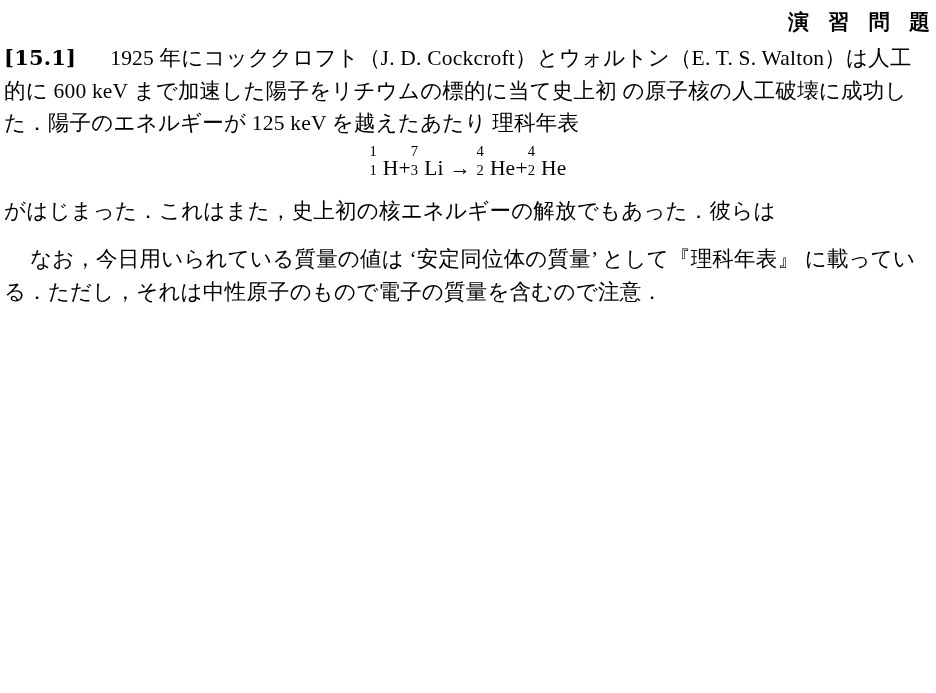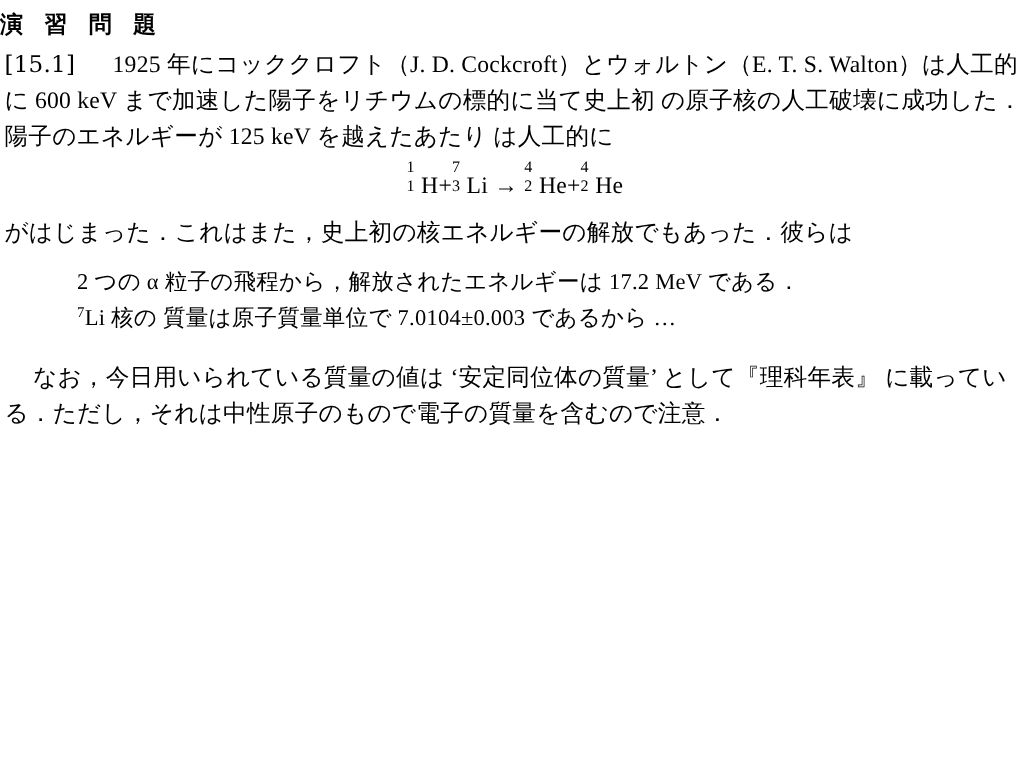--- a/index.html
+++ b/index.html
@@ -15,39 +15,39 @@
     overflow: hidden;
   }
   .page {
     position: relative;
     width: 936px;
     height: 693px;
     padding: 0;
     box-sizing: border-box;
   }
   .doc-title {
-    text-align: left;
+    text-align: right;
     font-size: 21px;
     font-weight: bold;
     letter-spacing: 6px;
     margin: 8px 0 6px 0;
     font-family: "DejaVu Serif", serif;
   }
   .body-text {
     font-size: 21.5px;
     line-height: 1.52;
     letter-spacing: 0.2px;
     margin: 0 4px 0 4px;
   }
   .para {
     margin: 0;
     padding: 0;
   }
   .prob-num {
-    font-weight: normal;
+    font-weight: bold;
     font-family: "DejaVu Serif", serif;
     font-size: 21px;
   }
   .gap-wide {
     display: inline-block;
     width: 34px;
   }
   .indent {
     display: inline-block;
     width: 26px;
@@ -114,35 +114,31 @@
 <div class="page">
 
   <div class="doc-title">演 習 問 題</div>
 
   <div class="body-text">
 
     <p class="para">
       <span class="prob-num">[15.1]</span><span class="gap-wide"></span><span>1925 年にコッククロフト（J. D. Cockcroft）とウォルトン（E. T. S.</span>
       <span>Walton）は人工的に 600 keV まで加速した陽子をリチウムの標的に当て史上初</span>
       <span>の原子核の人工破壊に成功した．陽子のエネルギーが 125 keV を越えたあたり</span>
-      <span>は人工的に</span>
+      <span>理科年表</span>
     </p>
 
     <div class="eqline">
       <span class="nuc"><span class="pre"><span class="sup">1</span><span class="sub">1</span></span><span>H</span></span><span>+</span><span class="nuc"><span class="pre"><span class="sup">7</span><span class="sub">3</span></span><span>Li</span></span>
       <span>→</span>
       <span class="nuc"><span class="pre"><span class="sup">4</span><span class="sub">2</span></span><span>He</span></span><span>+</span><span class="nuc"><span class="pre"><span class="sup">4</span><span class="sub">2</span></span><span>He</span></span>
     </div>
 
     <p class="para">がはじまった．これはまた，史上初の核エネルギーの解放でもあった．彼らは</p>
 
-    <div class="quote-block">
-      <div class="qline">2 つの α 粒子の飛程から，解放されたエネルギーは 17.2 MeV である．</div>
-      <div class="qline"><span class="supsm">7</span><span>Li 核の 質量は原子質量単位で 7.0104±0.003 であるから …</span></div>
-    </div>
 
     <div class="spacer"></div>
 
 
     <p class="para">
       <span class="indent"></span><span>なお，今日用いられている質量の値は ‘安定同位体の質量’ として『理科年表』</span>
       <span>に載っている．ただし，それは中性原子のもので電子の質量を含むので注意．</span>
     </p>
 
   </div>

